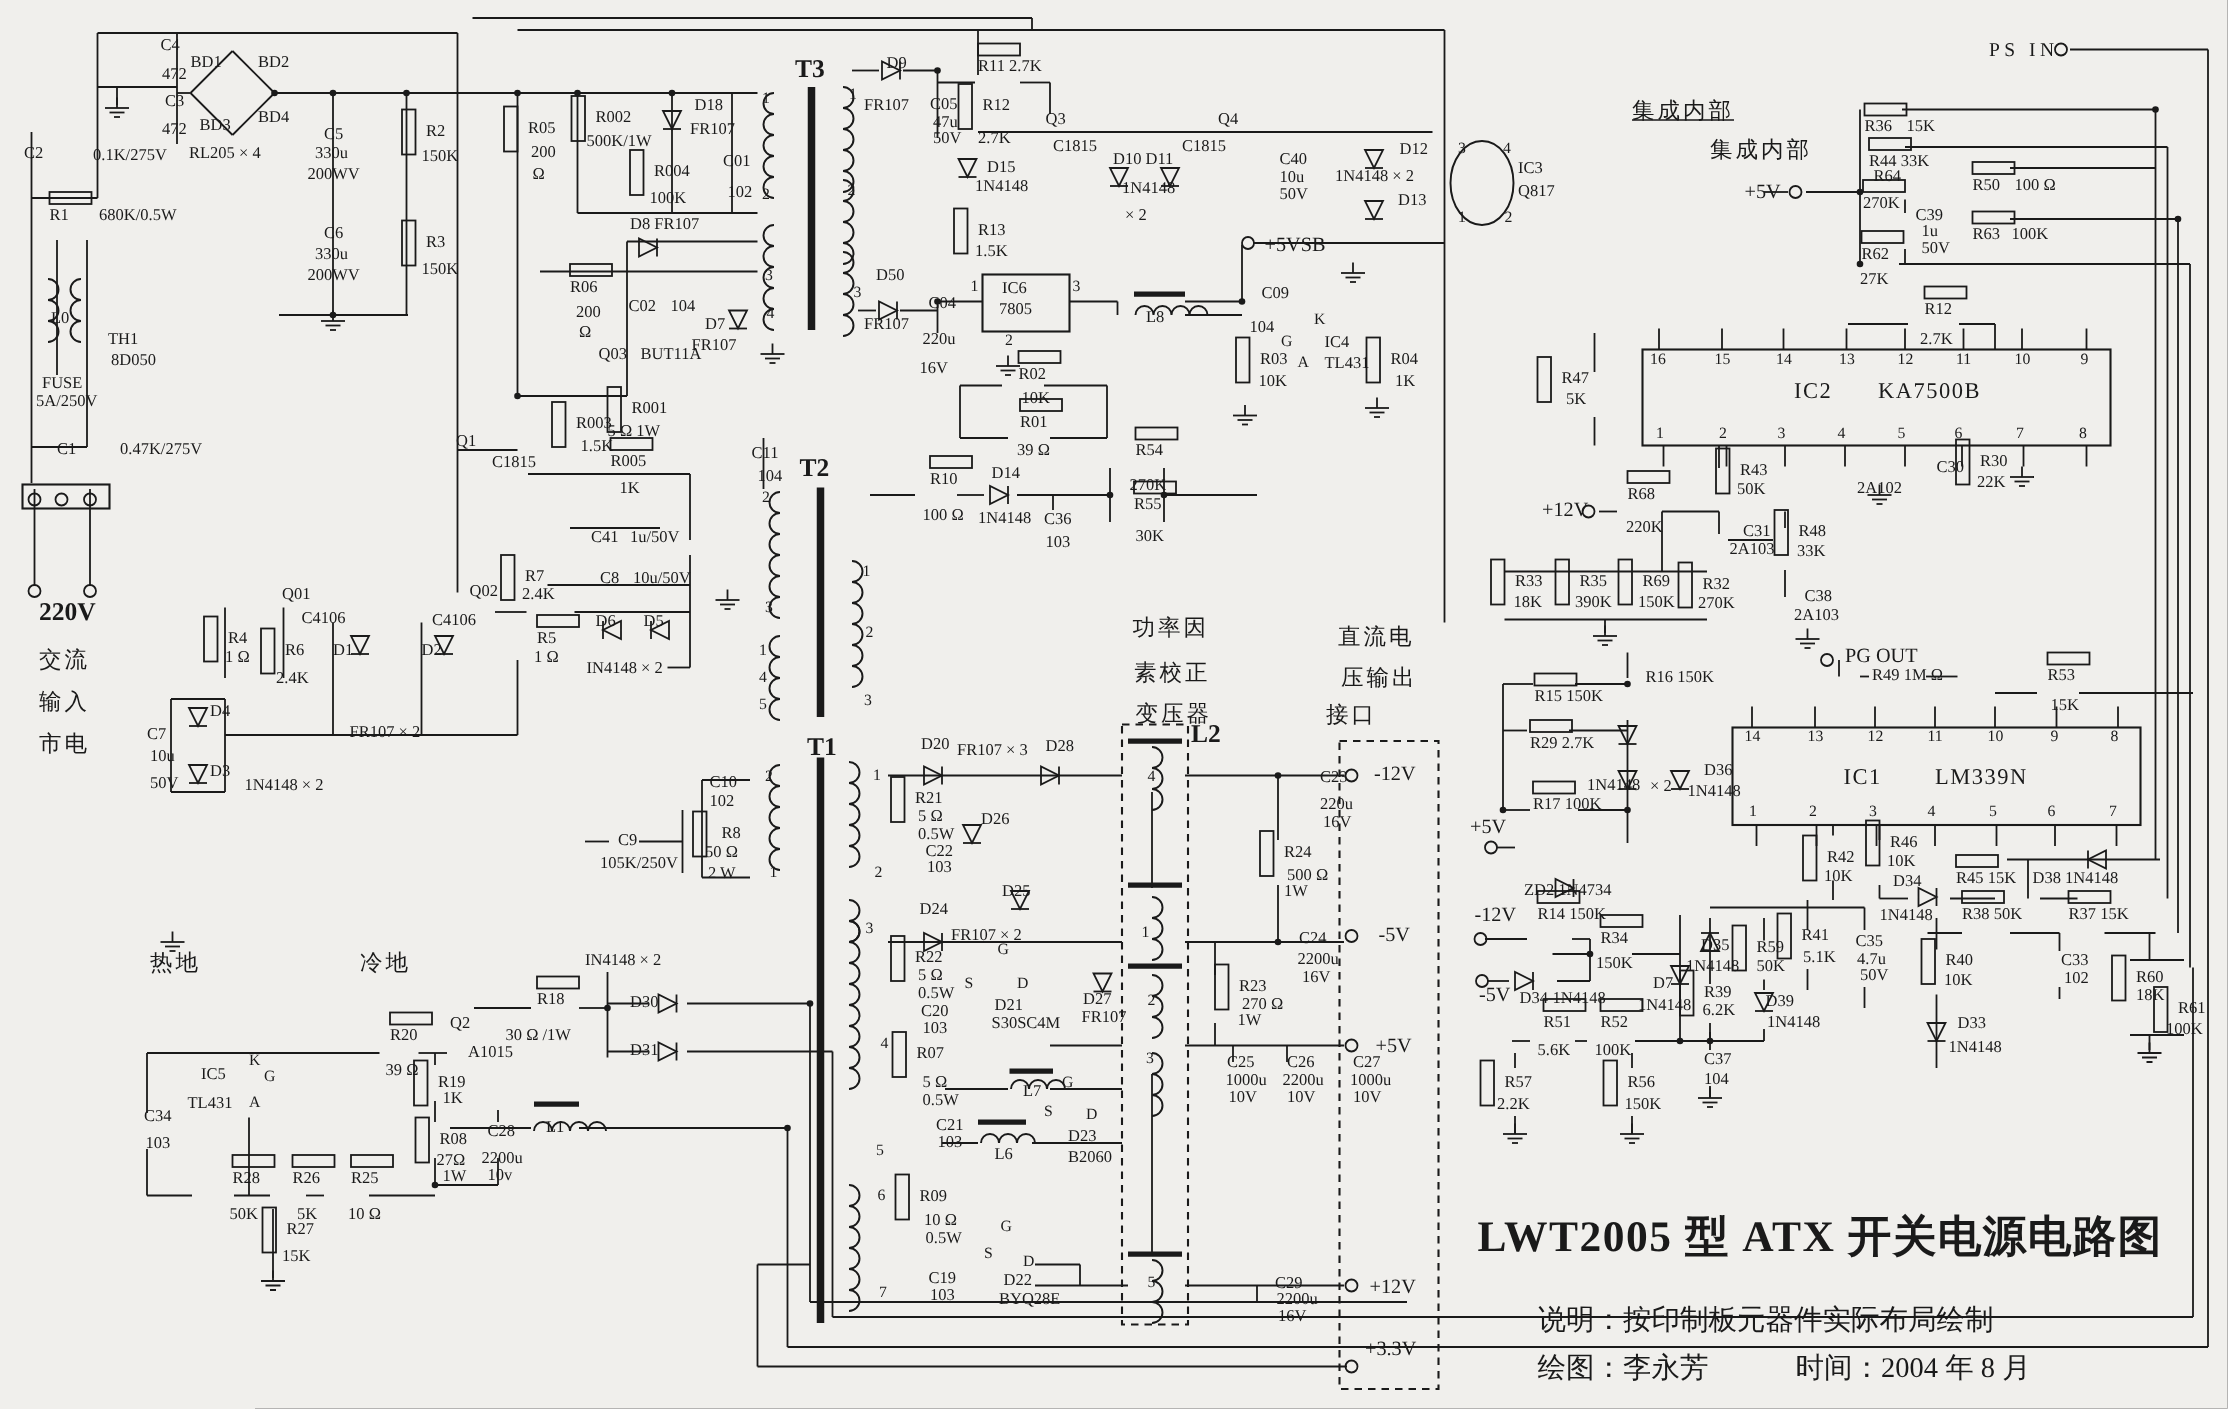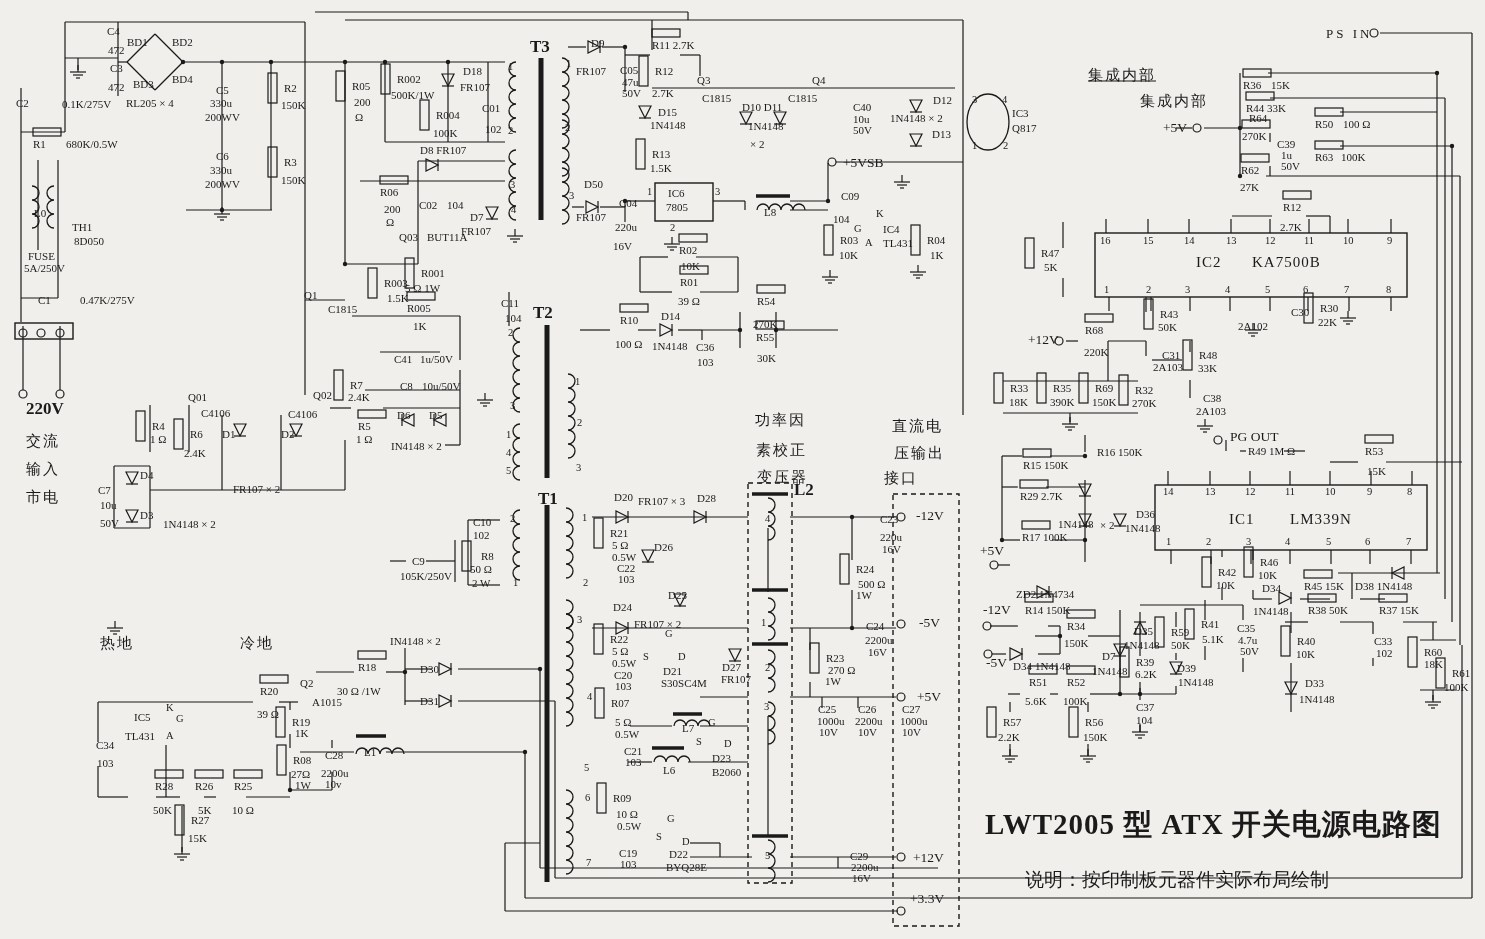--- a/index.html
+++ b/index.html
@@ -1076,14 +1076,17 @@
       <span class="lbl " style="left: 1305px; top: 683px;">D33</span>
       <span class="lbl " style="left: 1299px; top: 699px;">1N4148</span>
       <span class="lbl " style="left: 1424px; top: 652px;">R60</span>
       <span class="lbl " style="left: 1424px; top: 664px;">18K</span>
       <span class="lbl " style="left: 1452px; top: 673px;">R61</span>
       <span class="lbl " style="left: 1444px; top: 687px;">100K</span>
     </div>
   <div id="titleblock">
     <div id="main-title">LWT2005 型 ATX 开关电源电路图</div>
     <div id="note-line">说明：按印制板元器件实际布局绘制</div>
+    <div id="credit-line">
+      <span>绘图：李永芳</span><span class="gap"></span><span>时间：2004 年 8 月</span>
+    </div>
   </div>
 </div>
 
 </body></html>

